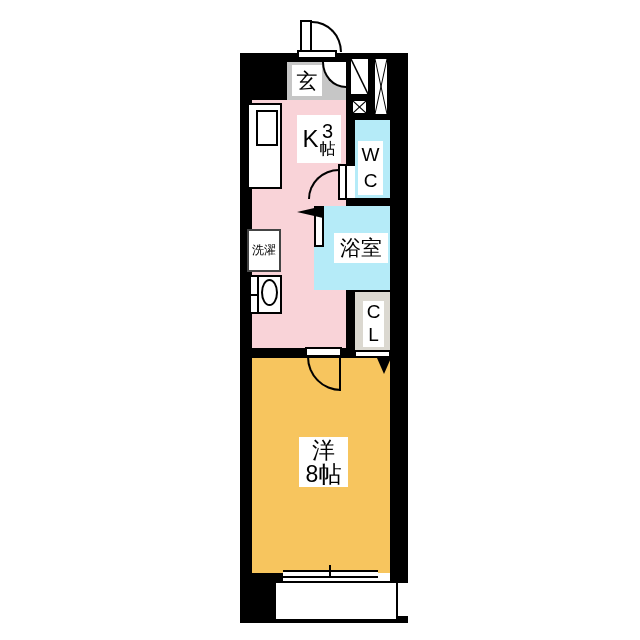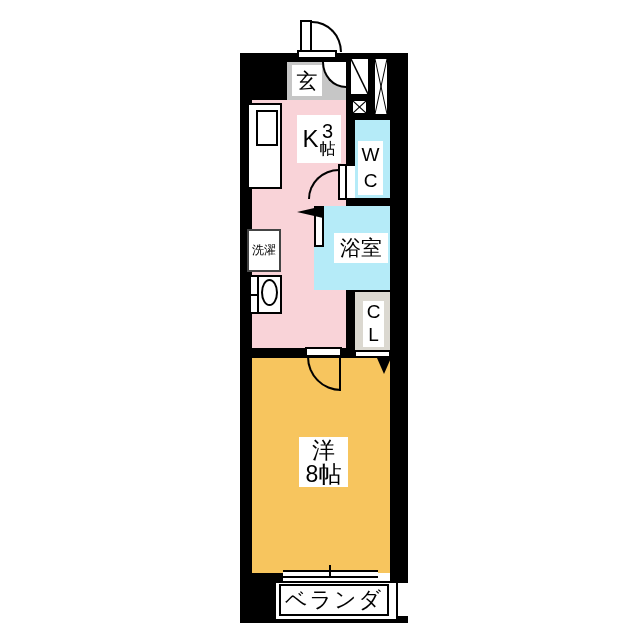--- a/index.html
+++ b/index.html
@@ -168,23 +168,20 @@
 
   <div class="room-threshold"></div>
   <div class="room-arc"></div>
   <div class="room-leaf-line"></div>
 
   <div class="window">
     <div class="window-mid"></div>
   </div>
   <div class="window-tick"></div>
   <div class="veranda-outer"></div>
-  <div class="veranda-inner">
-    <span>ベランダ</span>
-  </div>
 
   <div class="label-box genkan-label">
     <span>玄</span>
   </div>
   <div class="label-box k-label">
     <span class="k-main">K</span>
     <span class="k-col">
       <span class="num">3</span>
       <span class="unit">帖</span>
     </span>

